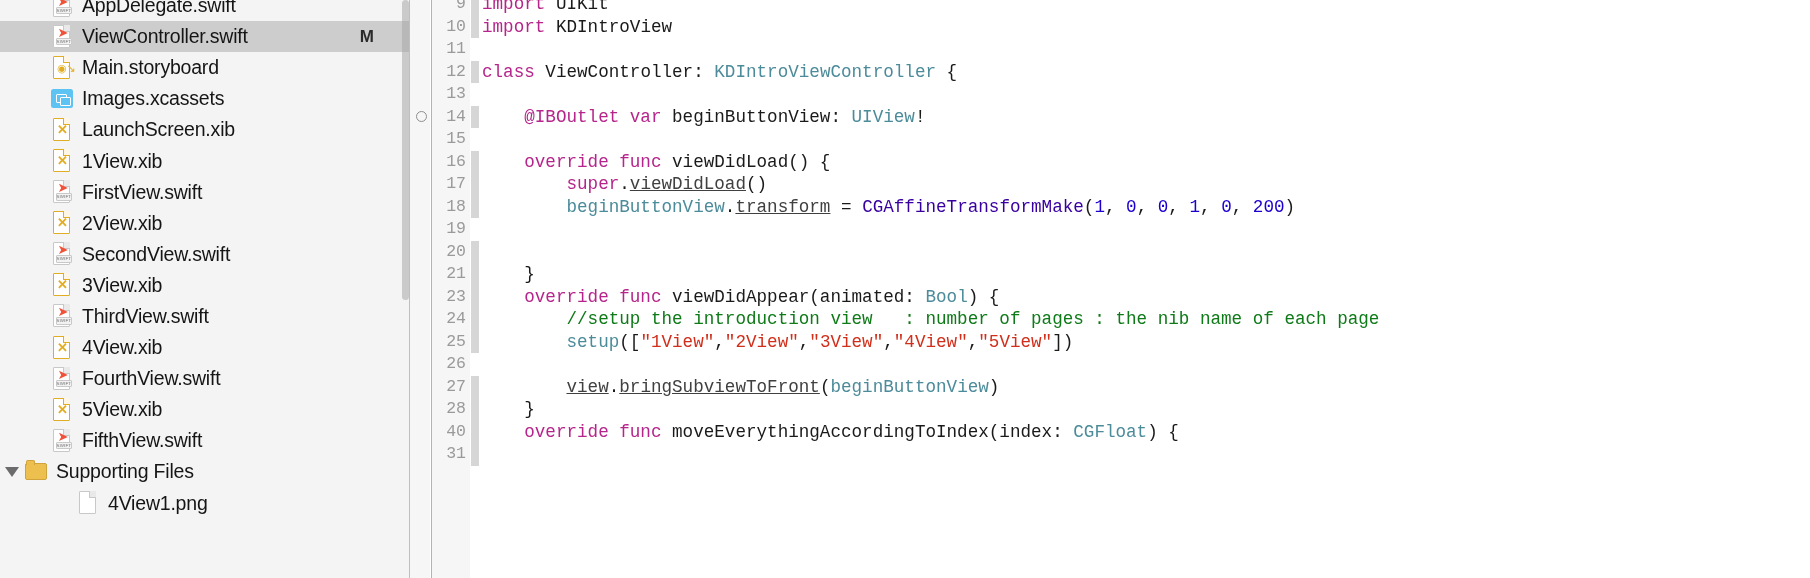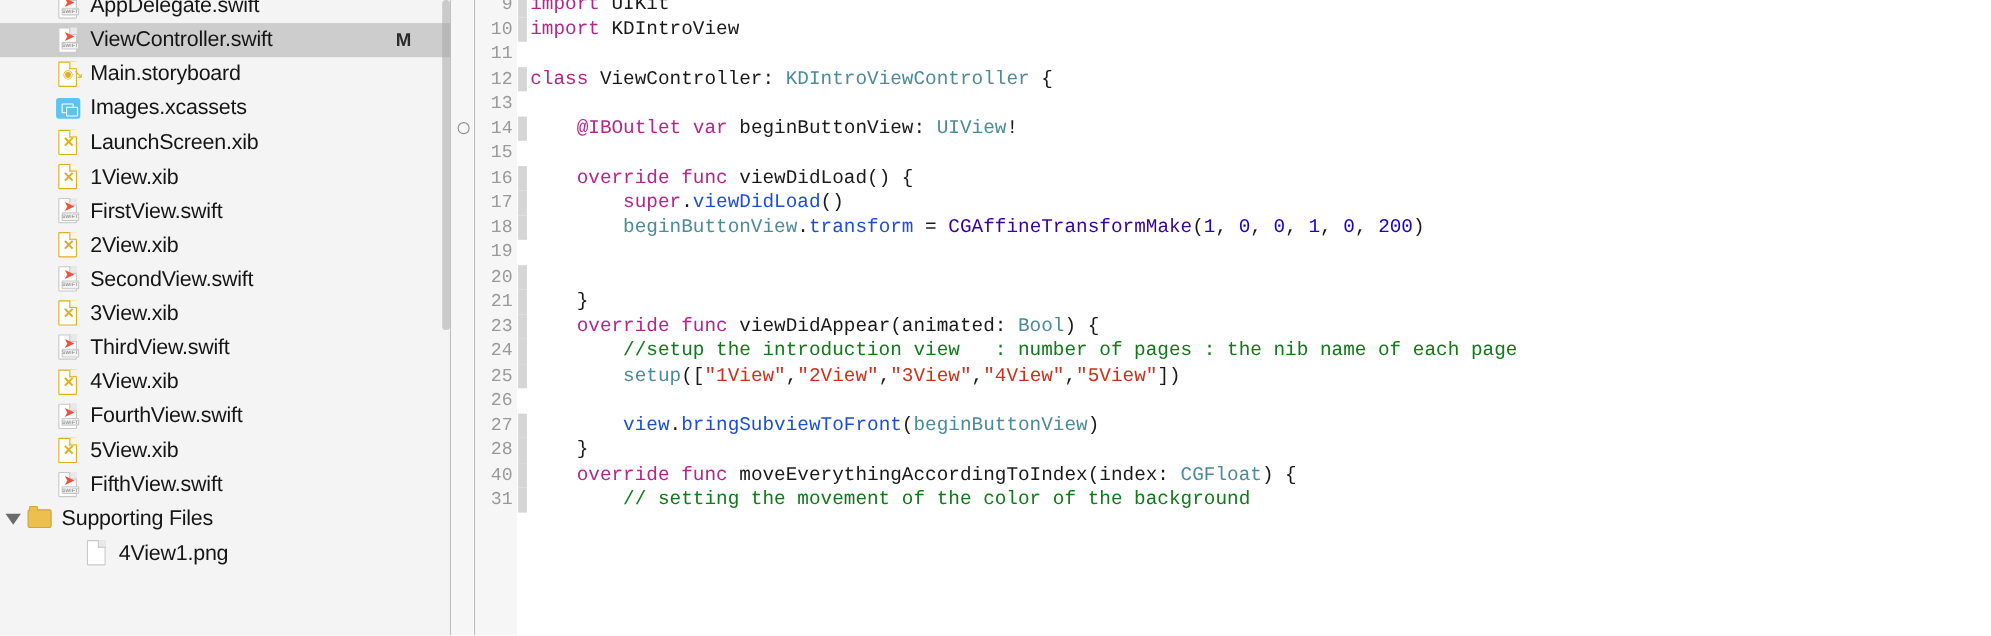--- a/index.html
+++ b/index.html
@@ -275,21 +275,21 @@
   }
 
   
   .kw   { color: #b5258b; }        
   .typ  { color: #4c8b9a; }        
   .sys  { color: #3900a0; }        
   .str  { color: #d12f1b; }        
   .num  { color: #1c00cf; }        
   .cmt  { color: #0e7a18; }        
   .pln  { color: #1a1a1a; }        
-  .mem  { color: #1d4ed8; }        
+  .mem  { color: #404040; text-decoration: underline; }        
 
   
   #edit-scrollbar {
     position: absolute;
     right: 2px; top: 0px;
     width: 7px;
     height: 150px;
     background: #b0b0b0;
     border-radius: 4px;
     opacity: 0.0;
@@ -521,18 +521,18 @@
         <div class="line"><span class="lnum">19</span><span class="ccode"></span></div>
         <div class="line"><span class="lnum">20</span><span class="chbar"></span></div>
         <div class="line"><span class="lnum">21</span><span class="chbar"></span><span class="ccode"><span class="pln">    }</span></span></div>
         <div class="line"><span class="lnum">23</span><span class="chbar"></span><span class="ccode"><span class="pln">    </span><span class="kw">override func</span><span class="pln"> viewDidAppear(animated: </span><span class="typ">Bool</span><span class="pln">) {</span></span></div>
         <div class="line"><span class="lnum">24</span><span class="chbar"></span><span class="ccode"><span class="pln">        </span><span class="cmt">//setup the introduction view   : number of pages : the nib name of each page</span></span></div>
         <div class="line"><span class="lnum">25</span><span class="chbar"></span><span class="ccode"><span class="pln">        </span><span class="typ">setup</span><span class="pln">([</span><span class="str">"1View"</span><span class="pln">,</span><span class="str">"2View"</span><span class="pln">,</span><span class="str">"3View"</span><span class="pln">,</span><span class="str">"4View"</span><span class="pln">,</span><span class="str">"5View"</span><span class="pln">])</span></span></div>
         <div class="line"><span class="lnum">26</span><span class="ccode"></span></div>
         <div class="line"><span class="lnum">27</span><span class="chbar"></span><span class="ccode"><span class="pln">        </span><span class="mem">view</span><span class="pln">.</span><span class="mem">bringSubviewToFront</span><span class="pln">(</span><span class="typ">beginButtonView</span><span class="pln">)</span></span></div>
         <div class="line"><span class="lnum">28</span><span class="chbar"></span><span class="ccode"><span class="pln">    }</span></span></div>
         <div class="line"><span class="lnum">40</span><span class="chbar"></span><span class="ccode"><span class="pln">    </span><span class="kw">override func</span><span class="pln"> moveEverythingAccordingToIndex(index: </span><span class="typ">CGFloat</span><span class="pln">) {</span></span></div>
-        <div class="line"><span class="lnum">31</span><span class="chbar"></span><span class="ccode"><span class="pln">        </span><span class="cmt">// setting the movement of the color of the background</span></span></div>
+        <div class="line"><span class="lnum">31</span><span class="chbar"></span><span class="ccode"><span class="pln">        </span></span></div>
       </div>
     <div id="edit-scrollbar"></div>
   </div>
 
 </div>
 
 </body></html>

